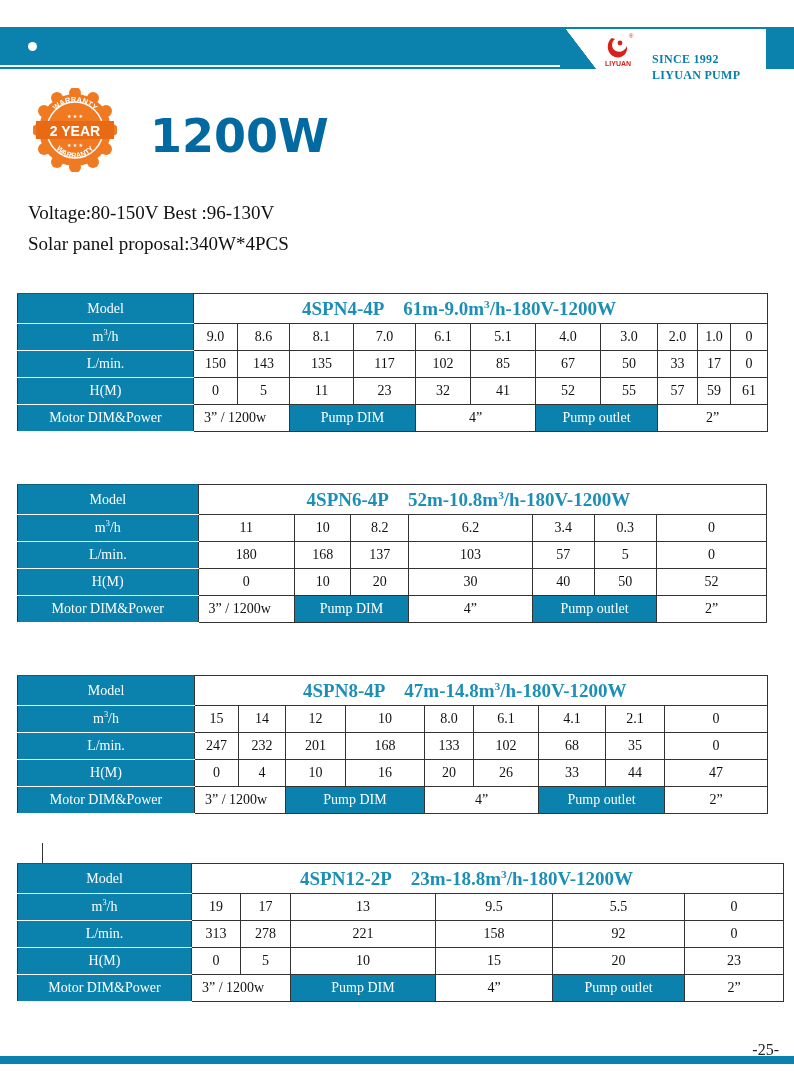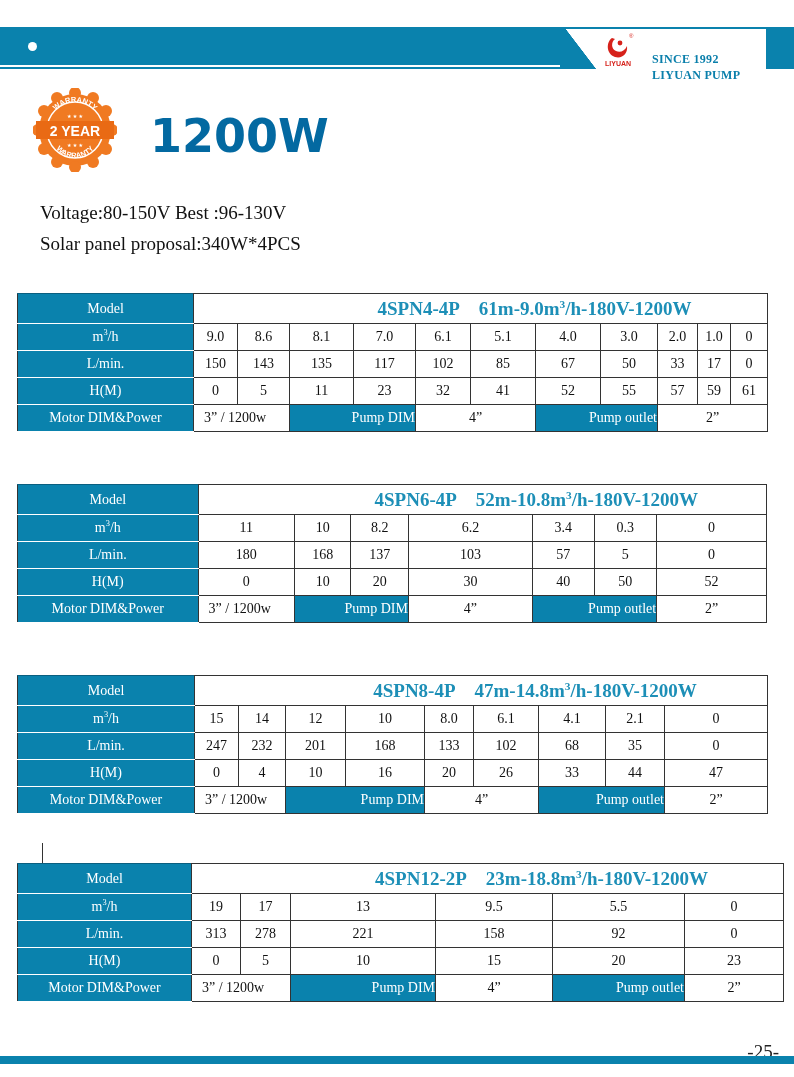--- a/index.html
+++ b/index.html
@@ -7,32 +7,32 @@
   .topbar{position:absolute;left:0;top:27px;width:794px;height:42px;background:#0a82ad;}
   .topbar-line{position:absolute;left:0;top:65px;width:560px;height:2px;background:#fff;}
   .title{position:absolute;left:28px;top:28px;color:#fff;font-weight:bold;font-size:23px;line-height:38px;letter-spacing:0.2px;}
   .title .dot{display:inline-block;width:9px;height:9px;border-radius:50%;background:#fff;margin-right:8px;vertical-align:middle;position:relative;top:-2px;}
   .logo-box{position:absolute;left:596px;top:29px;width:170px;height:42px;background:#fff;}
   .logo-slant2{position:absolute;left:566px;top:29px;width:32px;height:42px;background:linear-gradient(to top right, transparent 49%, #fff 50%);}
   .logo-mark{position:absolute;left:603px;top:32px;width:32px;height:36px;}
   .logo-text{position:absolute;left:652px;top:35px;color:#0a7fab;font-weight:bold;font-size:12px;line-height:16px;letter-spacing:0.3px;margin-top:16px;}
   .badge{position:absolute;left:33px;top:88px;width:84px;height:84px;}
   .power{position:absolute;left:150px;top:108px;font-family:"DejaVu Sans","Liberation Sans",sans-serif;font-weight:bold;color:#0369a1;font-size:46px;line-height:56px;letter-spacing:0px;}
-  .spec{position:absolute;left:40px;font-size:19px;line-height:24px;color:#111;}
+  .spec{position:absolute;left:28px;font-size:19px;line-height:24px;color:#111;}
   .spec1{top:201px;} .spec2{top:232px;}
   table.pt{position:absolute;left:17px;border-collapse:collapse;table-layout:fixed;font-size:14px;}
   table.pt td{border:1px solid #333;text-align:center;padding:0;height:26px;line-height:24px;white-space:nowrap;overflow:hidden;}
   table.pt td.lbl{background:#0a82ad;color:#fff;font-size:14px;border-color:#0a5f80 #333 #fff #333;}
   table.pt tr.hdr td{height:29px;}
-  table.pt td.model-title{color:#1d8fb7;font-weight:bold;font-size:19px;text-align:center;padding-left:108px;background:#fff;}
-  table.pt td.blue{background:#0a82ad;color:#fff;text-align:right;}
+  table.pt td.model-title{color:#1d8fb7;font-weight:bold;font-size:19px;text-align:left;padding-left:108px;background:#fff;}
+  table.pt td.blue{background:#0a82ad;color:#fff;}
   table.pt td.mv{text-align:left;padding-left:10px;}
   sup{font-size:0.6em;line-height:0;}
   .vline{position:absolute;left:42px;top:843px;width:1px;height:20px;background:#333;}
-  .pageno{position:absolute;right:15px;top:1041px;font-size:19px;color:#222;}
+  .pageno{position:absolute;right:15px;top:1041px;font-size:16px;color:#222;}
   .bottombar{position:absolute;left:0;top:1056px;width:794px;height:8px;background:#0a82ad;}
 </style>
 </head>
 <body>
 
 <div class="topbar"></div>
 <div class="topbar-line"></div>
 <div class="title"><span class="dot"></span></div>
 <div class="logo-slant2"></div>
 <div class="logo-box"></div>

